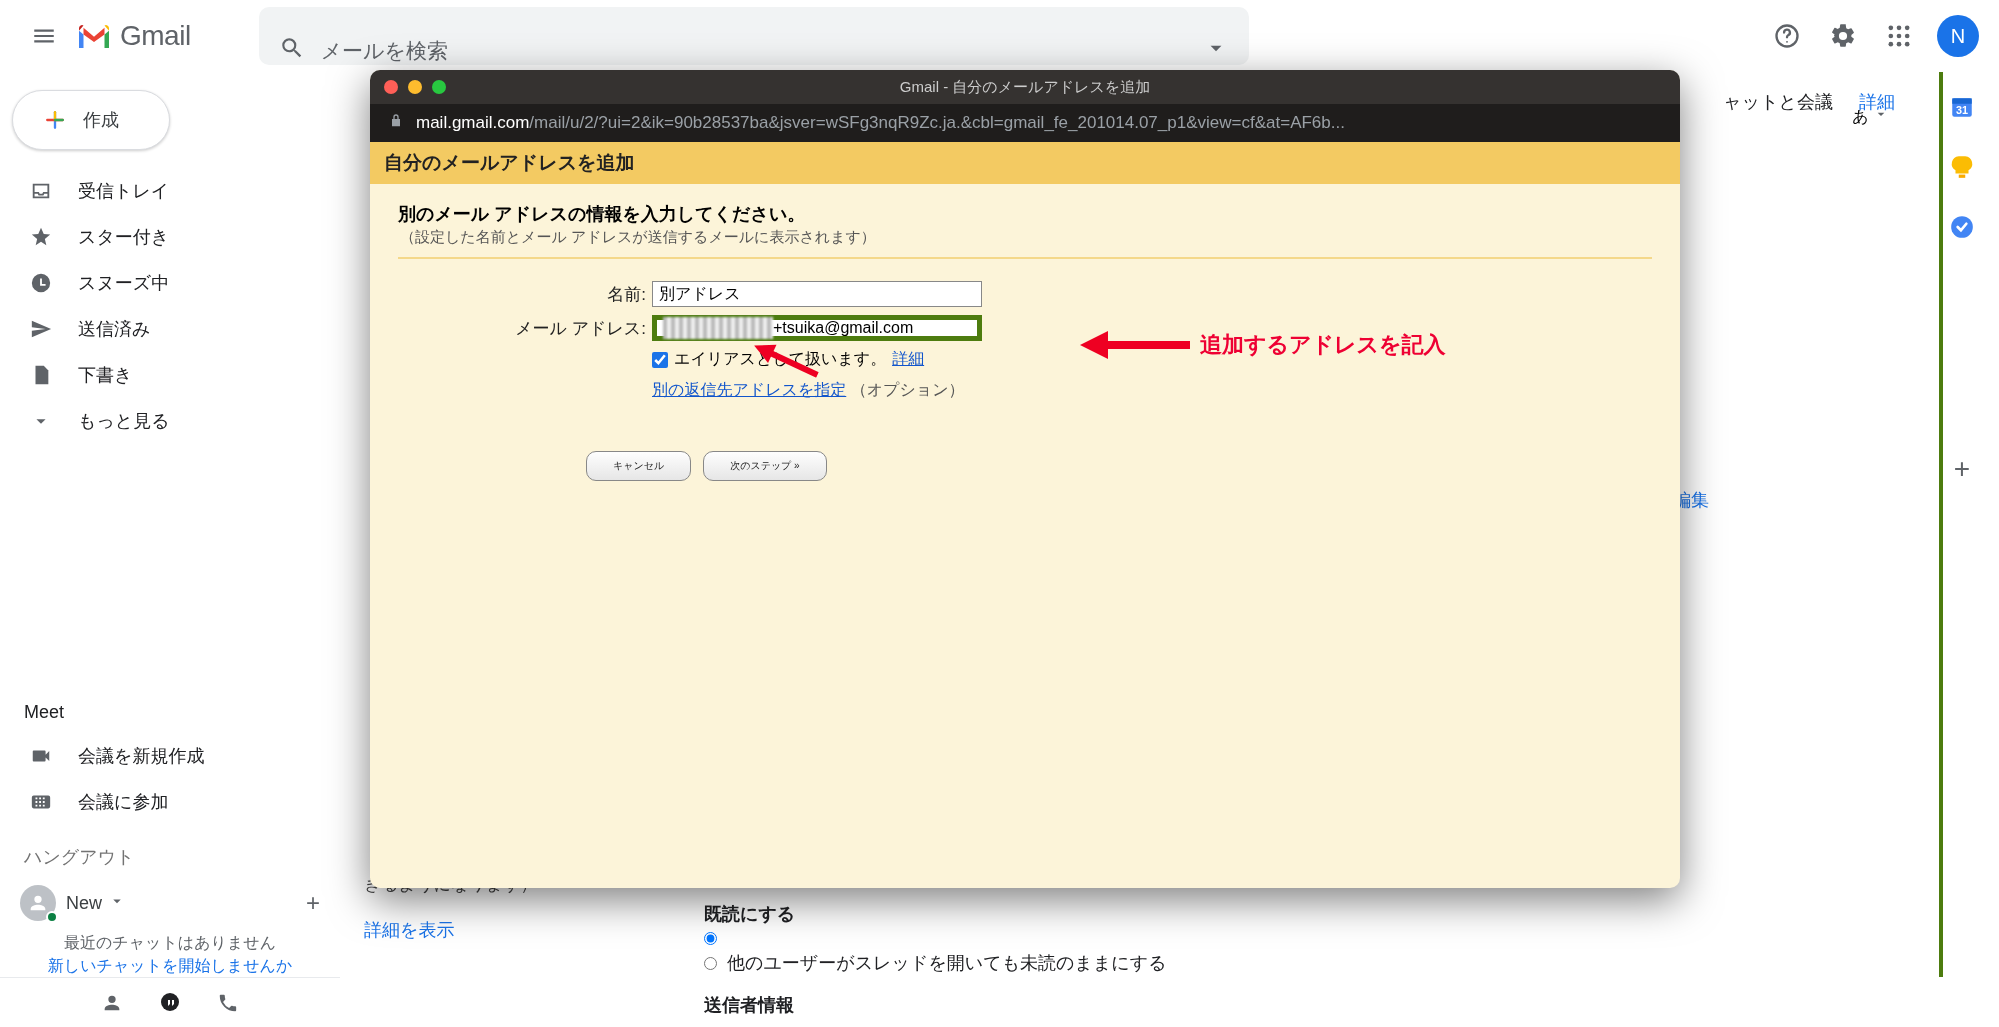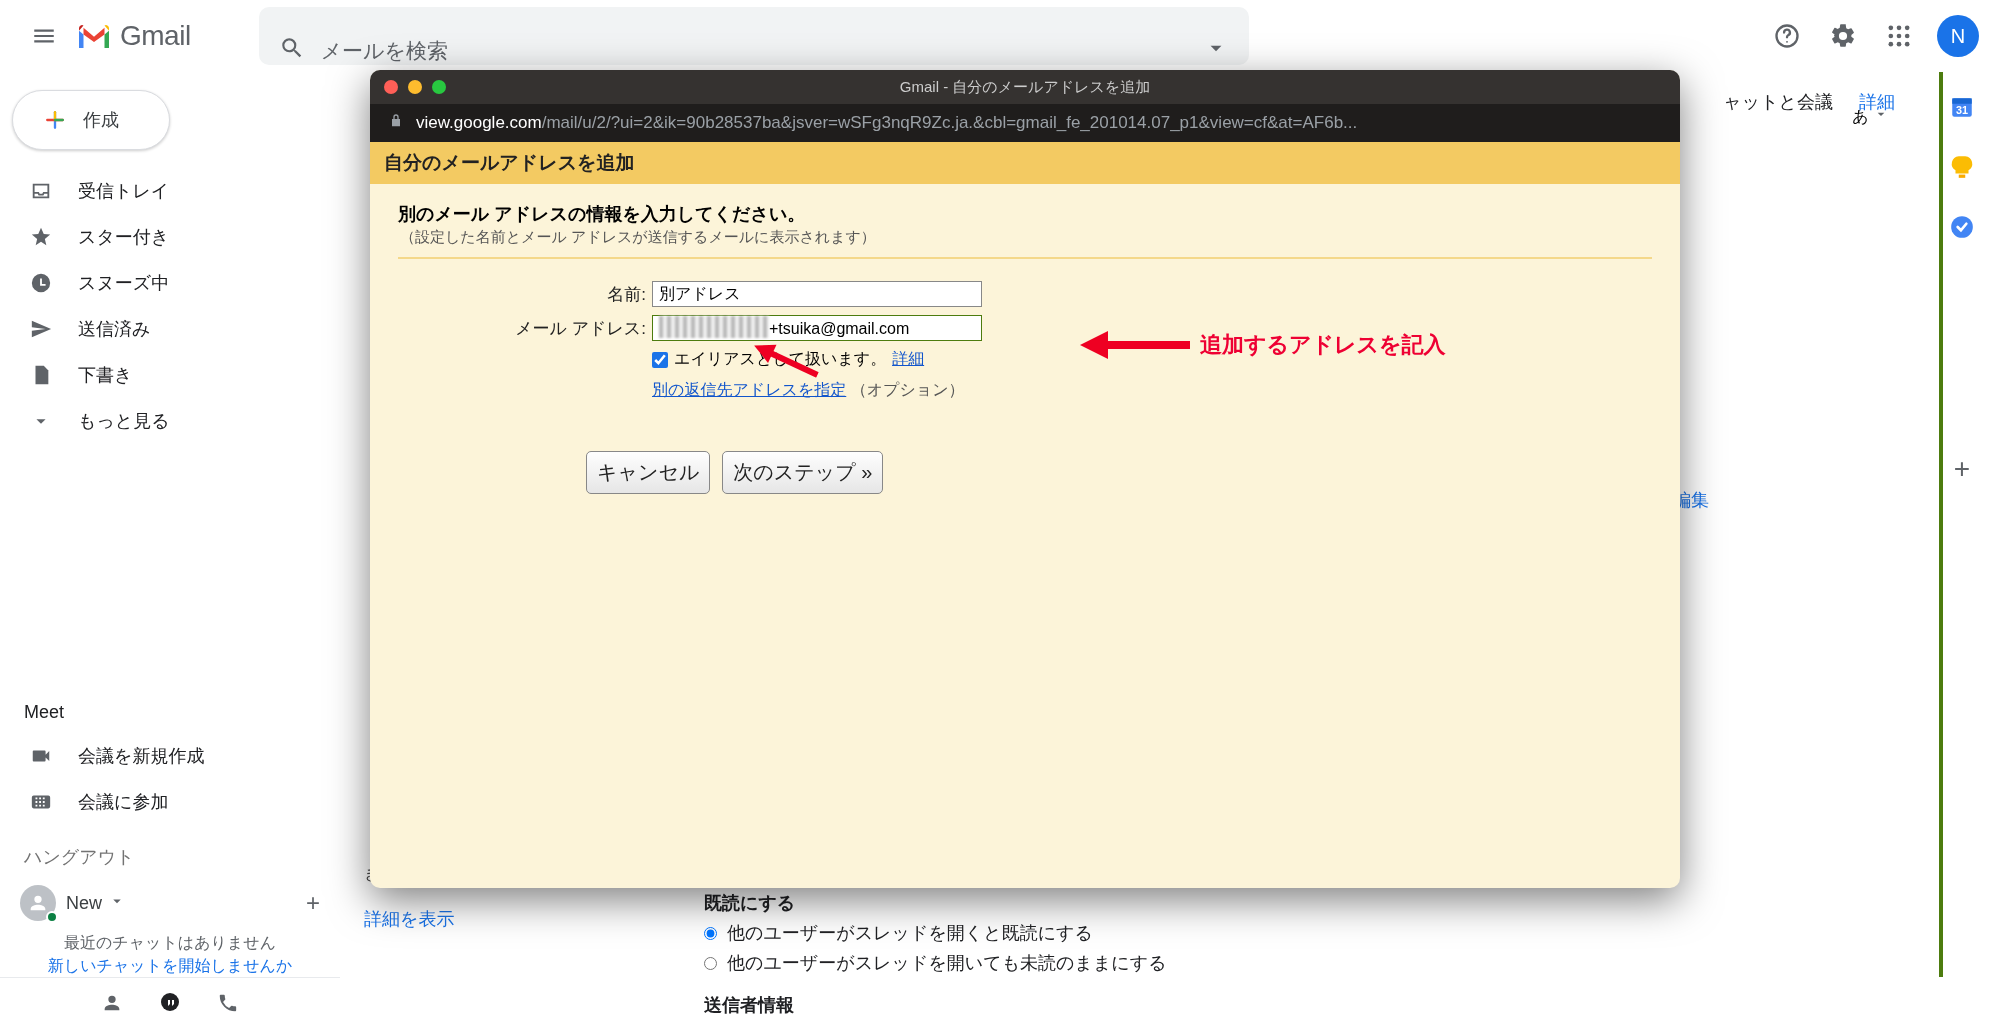--- a/index.html
+++ b/index.html
@@ -78,21 +78,21 @@
   .frow { display:flex; align-items:center; margin-bottom:8px; gap:6px; }
   .frow label { width:248px; text-align:right; font-size:17px; color:#222; }
   .frow input[type=text] { width:330px; height:26px; border:1px solid #888; padding:2px 6px; font-size:16px; }
   .blurbox { width:110px; height:22px; background:repeating-linear-gradient(90deg,#bbb 0 4px,#eee 4px 8px); filter:blur(1px); display:inline-block; vertical-align:middle;}
   .aliasrow { margin-left:254px; display:flex; align-items:center; gap:6px; font-size:16px; }
   .aliasrow a { color:#1155cc; text-decoration:underline; cursor:pointer; }
   .replyrow { margin-left:254px; margin-top:10px; font-size:16px; }
   .replyrow a { color:#1155cc; text-decoration:underline; cursor:pointer; }
   .replyrow span { color:#555; }
   .btnrow { margin-left:188px; margin-top:50px; display:flex; gap:12px; }
-  .btnrow button { background:linear-gradient(#fefefe,#e6e6e6); border:1px solid #888; border-radius:5px; padding:7px 10px; font-size:20px; cursor:pointer; color:#222;}
+  .btnrow button { background:linear-gradient(#fefefe,#e6e6e6); border:1px solid #888; border-radius:10px; padding:7px 26px; font-size:10px; cursor:pointer; color:#222;}
   
   .arrow1 { position:absolute; left:710px; top:255px; display:flex; align-items:center; gap:10px; }
   .arrowsvg { width:110px; height:40px; }
   .arrow1 .lbl { color:#e03; font-size:22px; font-weight:bold; }
   .arrow2 { position:absolute; left:380px; top:275px; transform:rotate(25deg); }
 
   
   .ico svg { width:22px; height:22px; fill:currentColor; }
 </style>
 </head>
@@ -269,21 +269,20 @@
     <div class="lower">
       <div style="display:flex; gap:300px; align-items:flex-start;">
         <div>
           <div style="font-size:17px;color:#444;">きるようになります）</div>
           <div class="dtl" style="margin-top:22px;">詳細を表示</div>
         </div>
       </div>
       <div class="kidoku" style="margin-top:-40px;">既読にする</div>
       <div class="radio-row">
         <input type="radio" checked="" style="">
-        <span>他のユーザーがスレッドを開くと既読にする</span>
       </div>
       <div class="radio-row">
         <input type="radio" style="">
         <span>他のユーザーがスレッドを開いても未読のままにする</span>
       </div>
       <div class="send-info">送信者情報</div>
     </div>
   </div>
 
   <div class="sidepanel">
@@ -345,34 +344,34 @@
       <div class="tl grn"></div>
     </div>
     <div class="wtitle">Gmail - 自分のメールアドレスを追加</div>
   </div>
   <div class="urlbar">
     <span class="lock">
       <svg viewBox="0 0 24 24" width="16" height="16" fill="#9aa0a6">
           <path d="M12 2a4 4 0 0 0-4 4v3H6v11h12V9h-2V6a4 4 0 0 0-4-4zm-2 7V6a2 2 0 1 1 4 0v3h-4z"></path>
         </svg>
     </span>
-    <span><span class="domain">view.google.com</span><span>/mail/u/2/?ui=2&amp;ik=90b28537ba&amp;jsver=wSFg3nqR9Zc.ja.&amp;cbl=gmail_fe_201014.07_p1&amp;view=cf&amp;at=AF6b...</span></span>
+    <span><span class="domain">mail.gmail.com</span><span>/mail/u/2/?ui=2&amp;ik=90b28537ba&amp;jsver=wSFg3nqR9Zc.ja.&amp;cbl=gmail_fe_201014.07_p1&amp;view=cf&amp;at=AF6b...</span></span>
   </div>
   <div class="goldheader">自分のメールアドレスを追加</div>
   <div class="body">
     <div class="instr">別のメール アドレスの情報を入力してください。</div>
     <div class="hint">（設定した名前とメール アドレスが送信するメールに表示されます）</div>
     <hr>
     <div class="frow">
       <label>名前:</label>
       <input type="text" value="別アドレス" style="">
     </div>
     <div class="frow">
       <label>メール アドレス:</label>
-      <div style="width:330px;height:26px;border:1px solid #4d7c0f;padding:2px 6px;font-size:16px;display:flex;align-items:flex-end;background:#fff;">
+      <div style="width:330px;height:26px;border:5px solid #4d7c0f;padding:2px 6px;font-size:16px;display:flex;align-items:center;background:#fff;">
         <span class="blurbox"></span>
           <span>+tsuika@gmail.com</span>
       </div>
     </div>
     <div class="aliasrow">
       <input type="checkbox" checked="" style="accent-color: rgb(26, 115, 232); width: 16px; height: 16px;">
       <span>エイリアスとして扱います。</span>
       <a>詳細</a>
     </div>
     <div class="replyrow">

